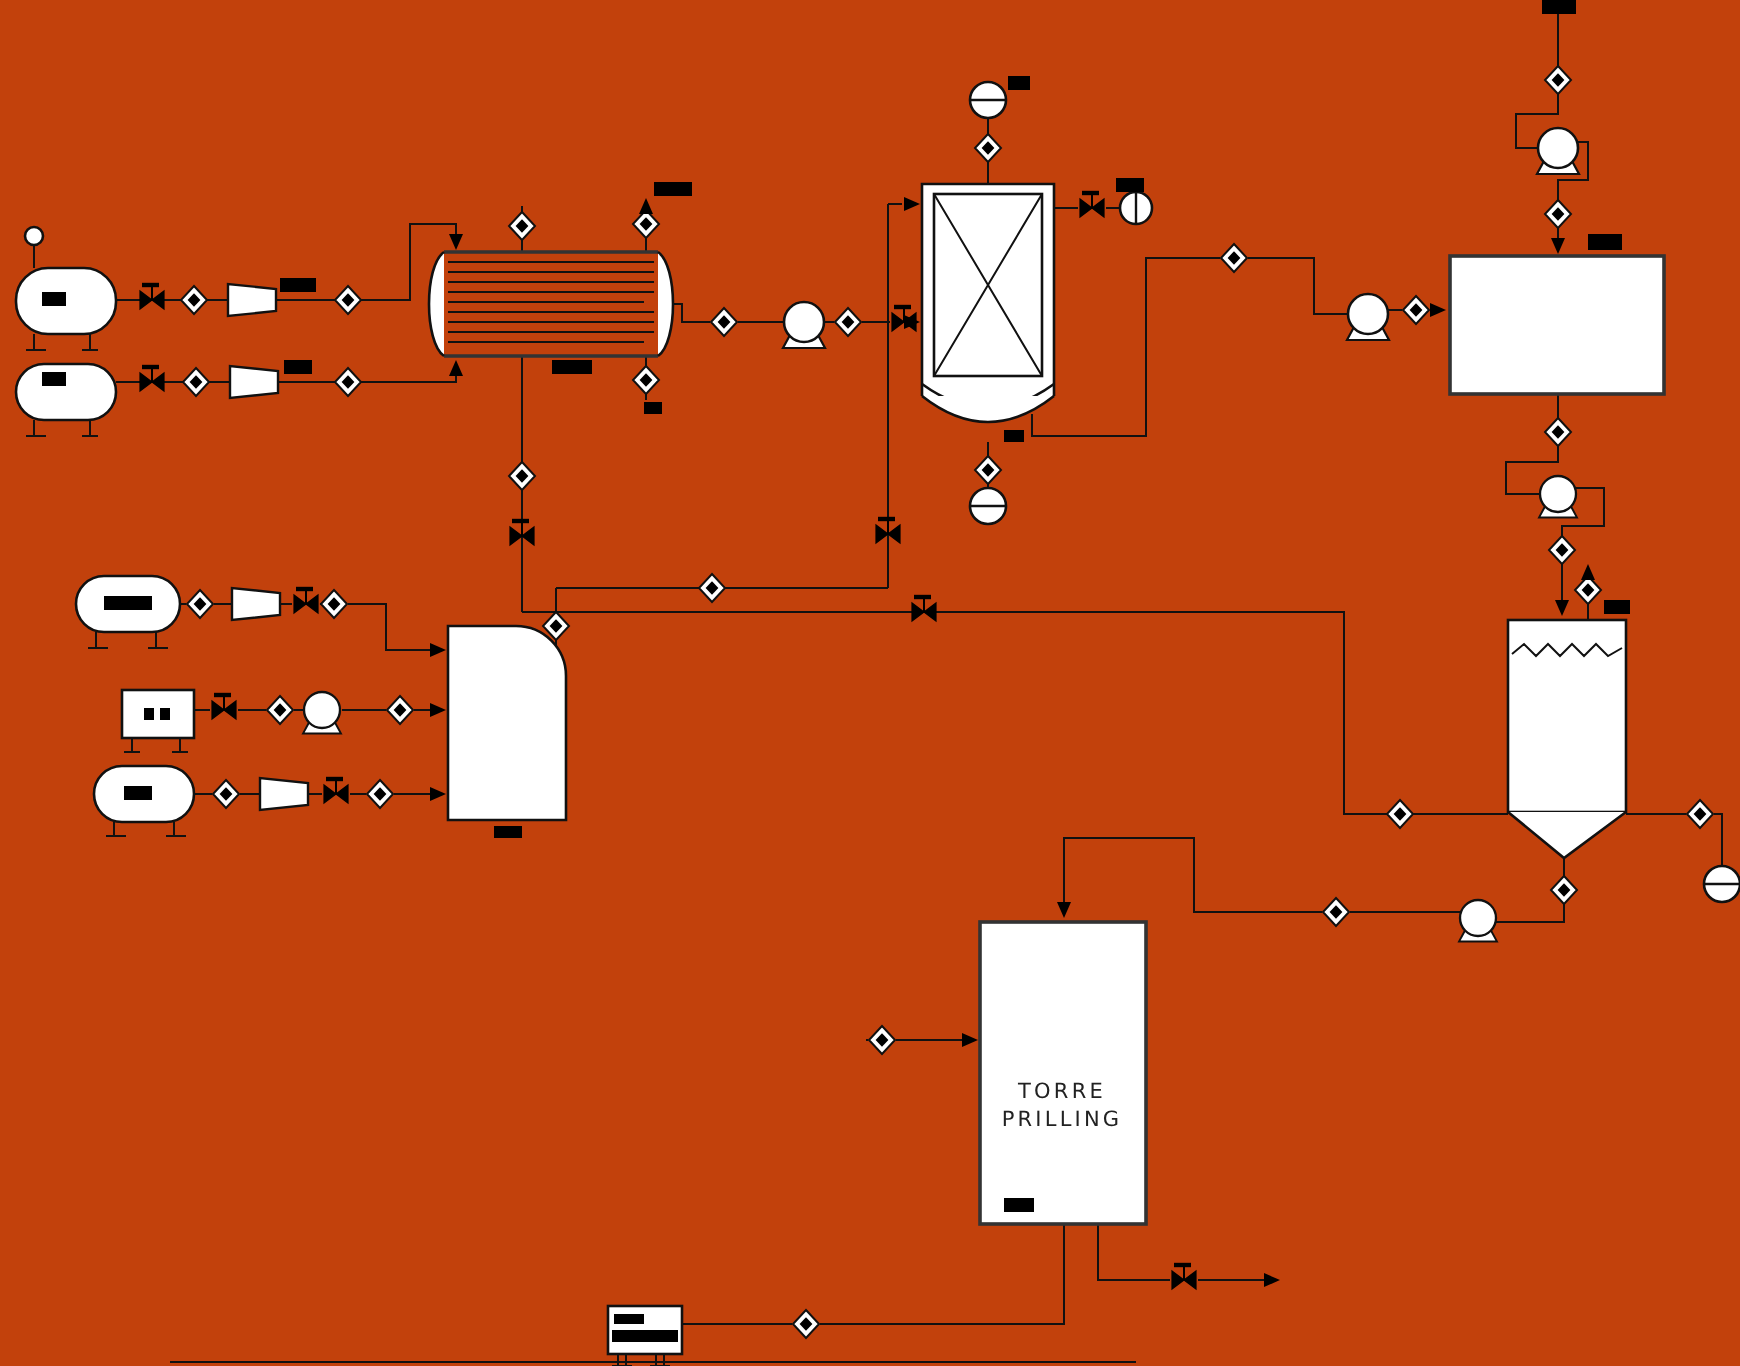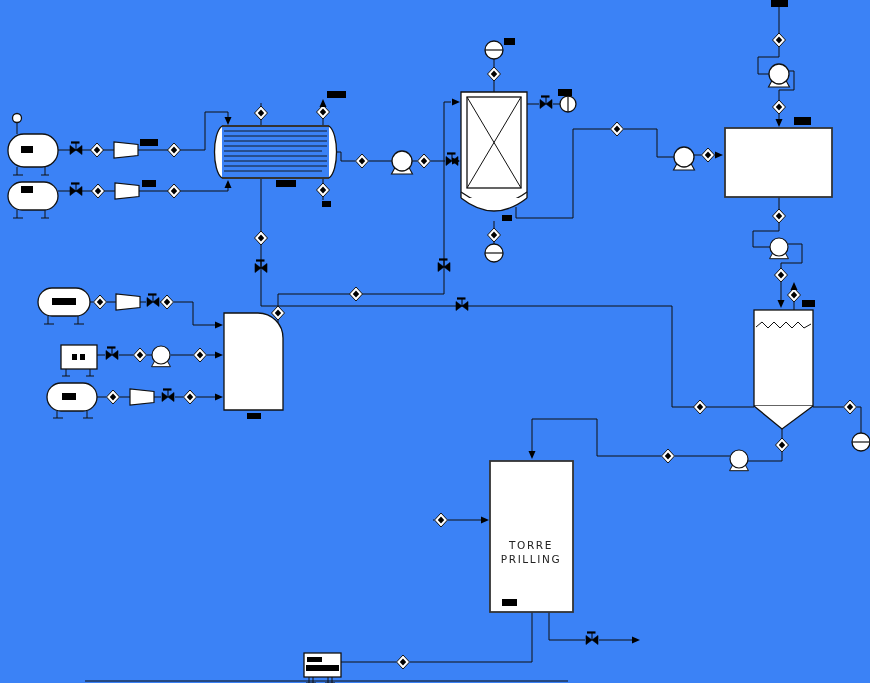--- a/index.html
+++ b/index.html
@@ -1,16 +1,16 @@
 <!DOCTYPE html>
 <html><head>
 <meta charset="utf-8">
 <style>
   html,body{margin:0;padding:0;background:#ffffff;}
-  .stage{width:870px;height:683px;position:relative;background:#3b82f6;overflow:hidden;
+  .stage{width:870px;height:683px;position:relative;background:#c2410c;overflow:hidden;
          font-family:"DejaVu Sans", sans-serif;}
   svg{display:block;}
   .pipe{fill:none;stroke:#111;stroke-width:1;}
   .eq{fill:#fff;stroke:#111;stroke-width:1.3;}
   .eqthick{fill:#fff;stroke:#333;stroke-width:1.8;}
   .tag{fill:#000;stroke:none;}
   .tube{stroke:#111;stroke-width:0.9;}
   .towertext{font-size:10.5px;letter-spacing:1.6px;fill:#222;}
 </style>
 </head>

